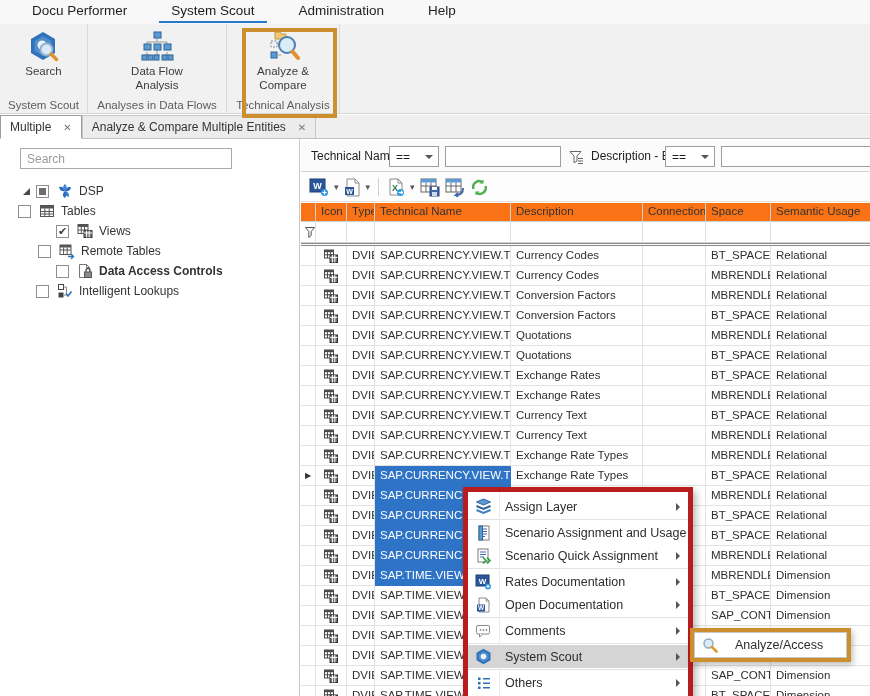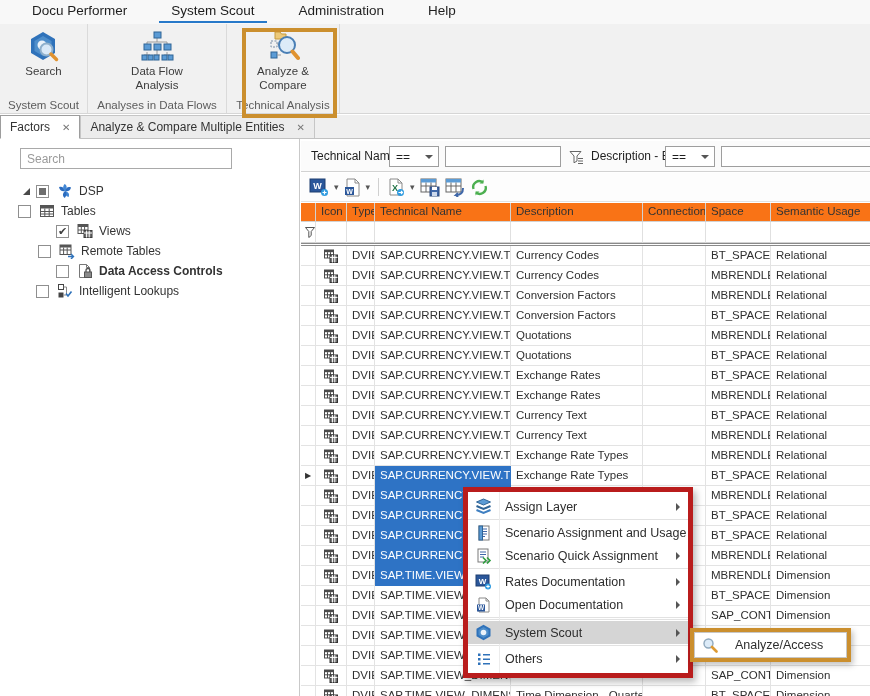--- a/index.html
+++ b/index.html
@@ -170,21 +170,21 @@
         <div class="rlabel">Analyze &amp;
 Compare</div>
       </div>
       <div class="glabel">Technical Analysis</div>
     </div>
   </div>
   <div class="annot" id="annot-ribbon"></div>
 
   <div class="tabstrip">
     <div class="dtab active">
-      <span>Factors</span>
+      <span>Multiple</span>
       <span class="tclose">✕</span>
     </div>
     <div class="dtab">
       <span>Analyze &amp; Compare Multiple Entities</span>
       <span class="tclose">✕</span>
     </div>
   </div>
 
   <div class="left-panel">
     <input class="search-box" type="text" placeholder="Search" style="">
@@ -850,20 +850,33 @@
               <path d="M3 1h7l3 3v11H3z" fill="#fff" stroke="#8a8a8a"></path>
               <path d="M10 1v3h3" fill="none" stroke="#8a8a8a"></path>
               <rect x="1" y="7.5" width="8" height="7" fill="#2b579a"></rect>
               <text x="5" y="13" font-size="6.5" font-weight="bold" fill="#fff" text-anchor="middle" font-family="Liberation Sans,sans-serif">W</text>
             </svg>
           </span>
           <span class="mlabel">Open Documentation</span>
           <span class="marrow"></span>
         </div>
         <div class="msep"></div>
+        <div class="mrow">
+          <span class="mic">
+            <svg width="17" height="16" viewBox="0 0 17 16">
+              <rect x="1.5" y="2.5" width="13" height="8.5" rx="1.5" fill="#fff" stroke="#8a8a8a"></rect>
+              <path d="M4.5 11v3l3.5-3" fill="#fff" stroke="#8a8a8a"></path>
+              <circle cx="5.5" cy="7" r="0.9" fill="#8a8a8a"></circle>
+              <circle cx="8.5" cy="7" r="0.9" fill="#8a8a8a"></circle>
+              <circle cx="11.5" cy="7" r="0.9" fill="#8a8a8a"></circle>
+            </svg>
+          </span>
+          <span class="mlabel">Comments</span>
+          <span class="marrow"></span>
+        </div>
         <div class="msep"></div>
         <div class="mrow hl">
           <span class="mic">
             <svg width="17" height="17" viewBox="0 0 17 17">
               <polygon points="8.5,0.8 15.5,4.8 15.5,12.2 8.5,16.2 1.5,12.2 1.5,4.8" fill="#2f72ba"></polygon>
               <polygon points="8.5,3 13.5,6 13.5,11 8.5,14 3.5,11 3.5,6" fill="#4e8ecb"></polygon>
               <circle cx="8.5" cy="8.5" r="2.8" fill="#eaf2fa"></circle>
             </svg>
           </span>
           <span class="mlabel">System Scout</span>

